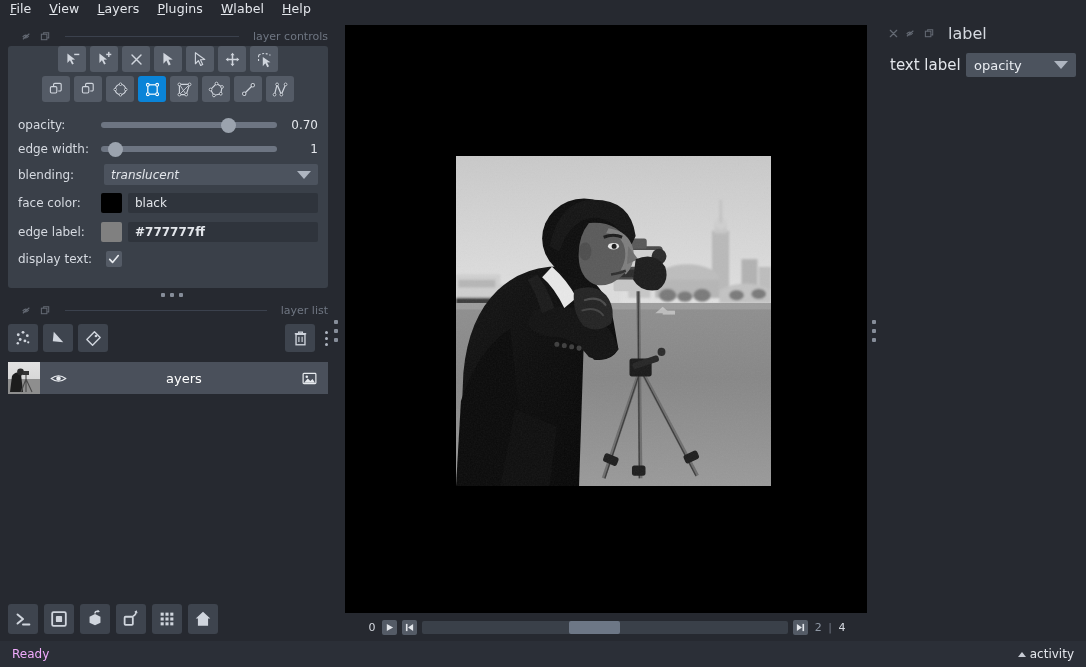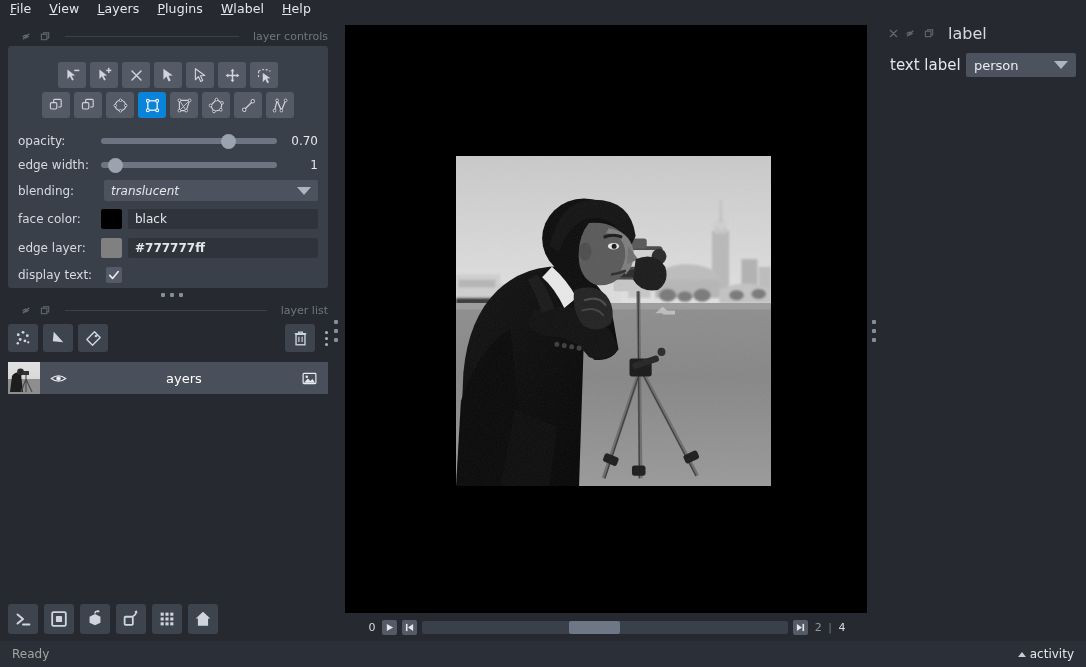--- a/index.html
+++ b/index.html
@@ -32,21 +32,21 @@
   .dock-header .rule { flex: 1; height: 1px; background: #3b414d; margin: 0 8px; }
   .dock-header .hdr-title { font-size: 11px; color: #6f7682; }
   .mini-ico { width: 11px; height: 11px; display: block; opacity: .62; }
 
   
   .panel {
     position: absolute; background: #3a4049; border-radius: 3px;
   }
   #layer-controls-panel {
     left: 8px; top: 46px; width: 320px; height: 242px;
-    padding: 16px 10px;
+    padding: 0 10px;
   }
   .tool-grid { display: flex; flex-direction: column; gap: 4px; align-items: center;}
   .tool-row { display: flex; gap: 4px; }
   .tbtn {
     width: 28px; height: 26px; border-radius: 3px; background: #545b66;
     display: flex; align-items: center; justify-content: center;
     cursor: pointer;
   }
   .tbtn.sel { background: #0a84d8; }
   .tbtn svg { display: block; }
@@ -153,21 +153,21 @@
     width: 110px; height: 24px; background: #4c535e; border-radius: 2px;
     display: flex; align-items: center; padding: 0 5px 0 8px; cursor: pointer;
   }
   .combo2 .ctext { flex: 1; font-size: 13px; color: #e9ecf1; }
 
   
   #statusbar {
     position: absolute; left: 0; top: 641px; width: 1086px; height: 26px;
     background: #2b2f37; display: flex; align-items: center; padding: 0 12px;
   }
-  #statusbar .status-text { flex: 1; font-size: 12px; color: #a3a3a3; }
+  #statusbar .status-text { flex: 1; font-size: 12px; color: #f0abfc; }
   #statusbar .activity { display: flex; align-items: center; gap: 4px; font-size: 12px; color: #e3e6eb; cursor: pointer; }
   .up-caret { width: 0; height: 0; border-left: 4px solid transparent; border-right: 4px solid transparent; border-bottom: 5px solid #c8ccd4; }
 </style>
 </head>
 <body>
 
 <div id="app">
 
   <div class="menubar">
     <div class="menu-item"><span class="acc">F</span><span>ile</span></div>
@@ -337,21 +337,21 @@
         </div>
       </div>
 
       <div class="frow" style="height:27px;">
         <div class="flabel">face color:</div>
         <div class="swatch" id="face-swatch" style="background: rgb(0, 0, 0);"></div>
         <div class="txtfield" style="width:190px;flex:0 0 190px;">black</div>
       </div>
 
       <div class="frow" style="height:27px;">
-        <div class="flabel">edge layer:</div>
+        <div class="flabel">edge label:</div>
         <div class="swatch" id="edge-swatch" style="background: rgb(128, 128, 128);"></div>
         <div class="txtfield" style="width:190px;flex:0 0 190px;font-weight:bold;">#777777ff</div>
       </div>
 
       <div class="frow" style="height:24px;">
         <div class="flabel">display text:</div>
         <div class="cbox">
           <svg width="12" height="12" viewBox="0 0 14 14">
               <polyline points="2,7.5 5.3,11 12,3" fill="none" stroke="#e8ebef" stroke-width="1.9" stroke-linecap="round" stroke-linejoin="round"></polyline>
             </svg>
@@ -698,21 +698,21 @@
       <svg class="mini-ico" viewBox="0 0 12 12">
           <rect x="1.5" y="3.5" width="6" height="6" fill="none" stroke="#8a919d" stroke-width="1.1"></rect>
           <path d="M4 3.5V2h5.5v5.5H8" fill="none" stroke="#8a919d" stroke-width="1.1"></path>
         </svg>
       <div class="hdr-title" style="margin-left:6px;">label</div>
     </div>
 
     <div id="label-row">
       <div class="lbl">text label</div>
       <div class="combo2">
-        <div class="ctext">person</div>
+        <div class="ctext">opacity</div>
         <div class="caret"></div>
       </div>
     </div>
   </div>
 
   <div id="statusbar">
     <div class="status-text">Ready</div>
     <div class="activity">
       <span class="up-caret"></span>
       <span>activity</span>

